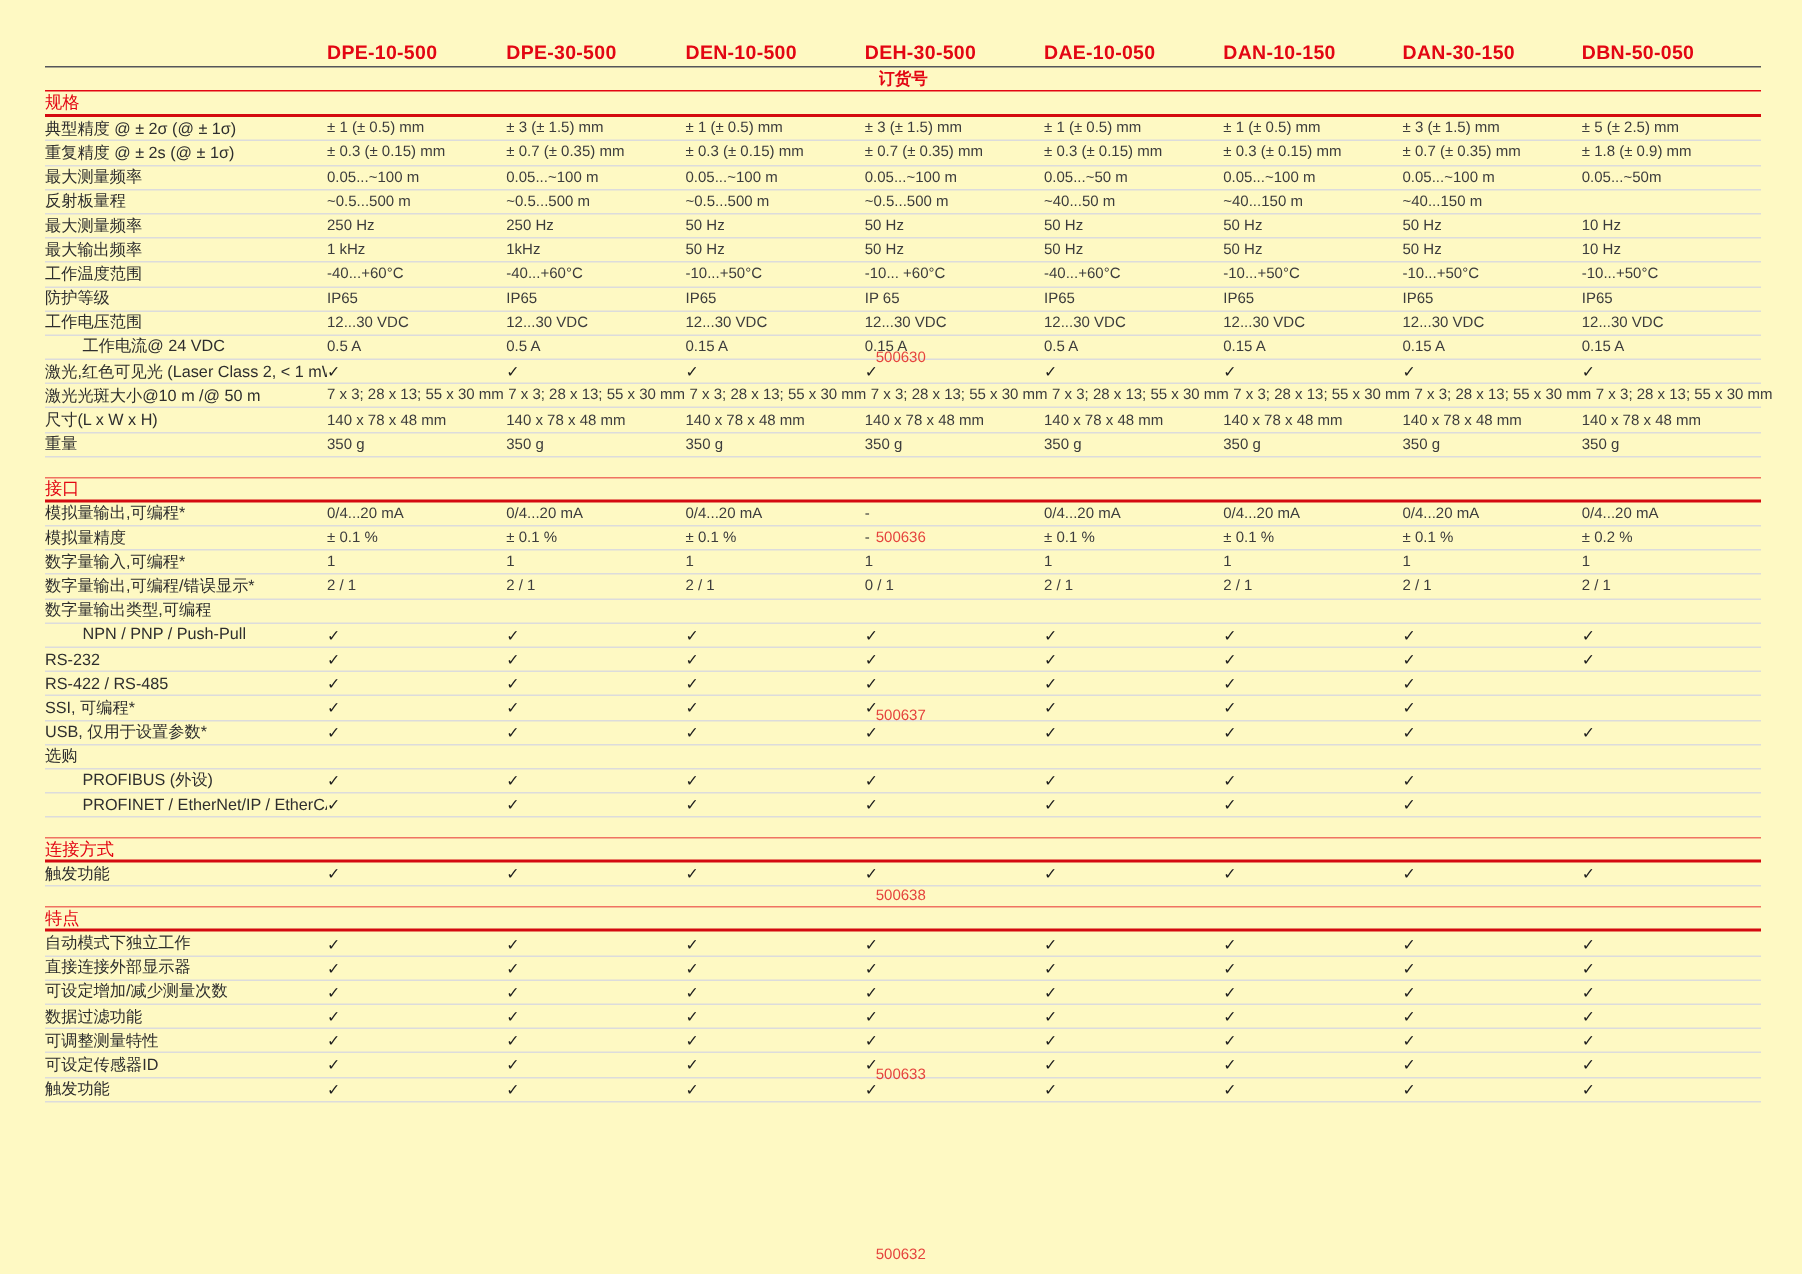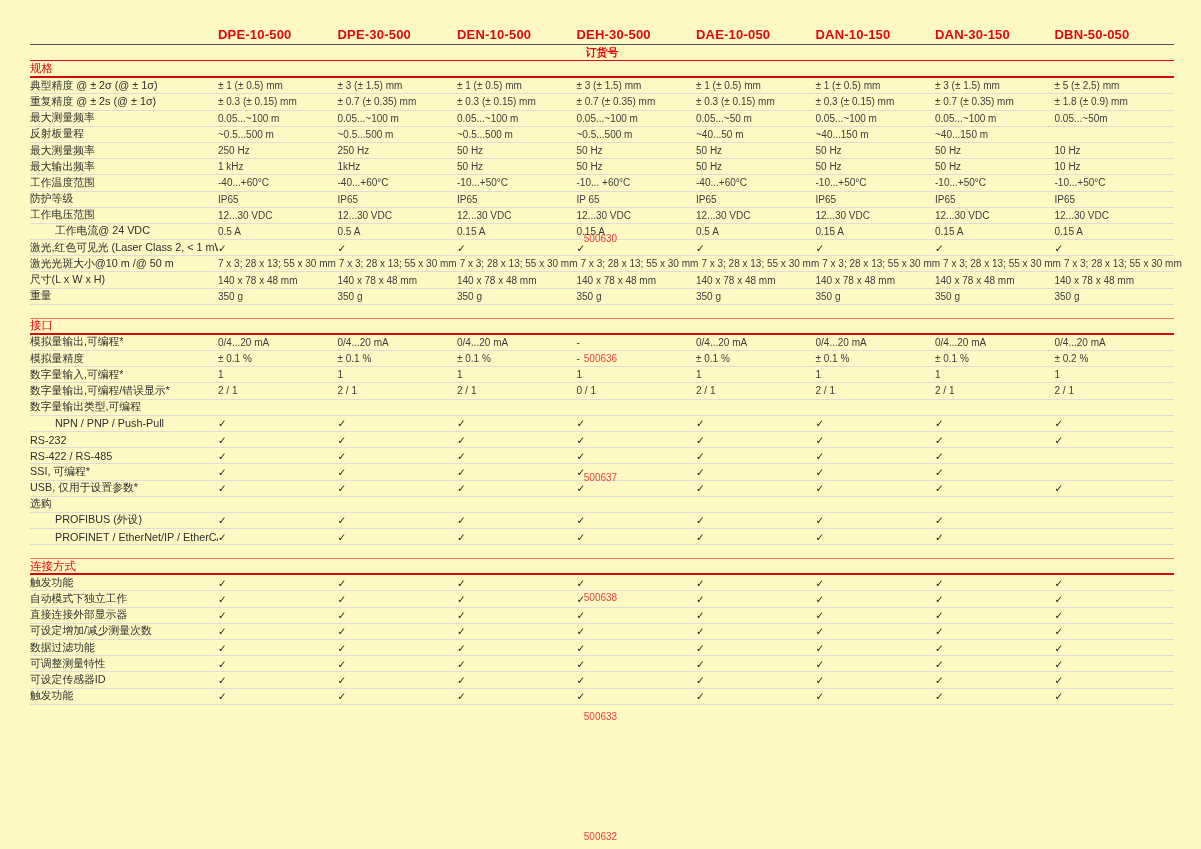--- a/index.html
+++ b/index.html
@@ -366,20 +366,23 @@
         <div class="label-cell">触发功能</div>
         <div class="val-cell check">✓</div>
         <div class="val-cell check">✓</div>
         <div class="val-cell check">✓</div>
         <div class="val-cell check">✓</div>
         <div class="val-cell check">✓</div>
         <div class="val-cell check">✓</div>
         <div class="val-cell check">✓</div>
         <div class="val-cell check">✓</div>
       </div>
+      <div class="section-header section-gap">
+        <span class="section-title">特点</span>
+      </div>
       <div class="row">
         <div class="label-cell">自动模式下独立工作</div>
         <div class="val-cell check">✓</div>
         <div class="val-cell check">✓</div>
         <div class="val-cell check">✓</div>
         <div class="val-cell check">✓</div>
         <div class="val-cell check">✓</div>
         <div class="val-cell check">✓</div>
         <div class="val-cell check">✓</div>
         <div class="val-cell check">✓</div>

